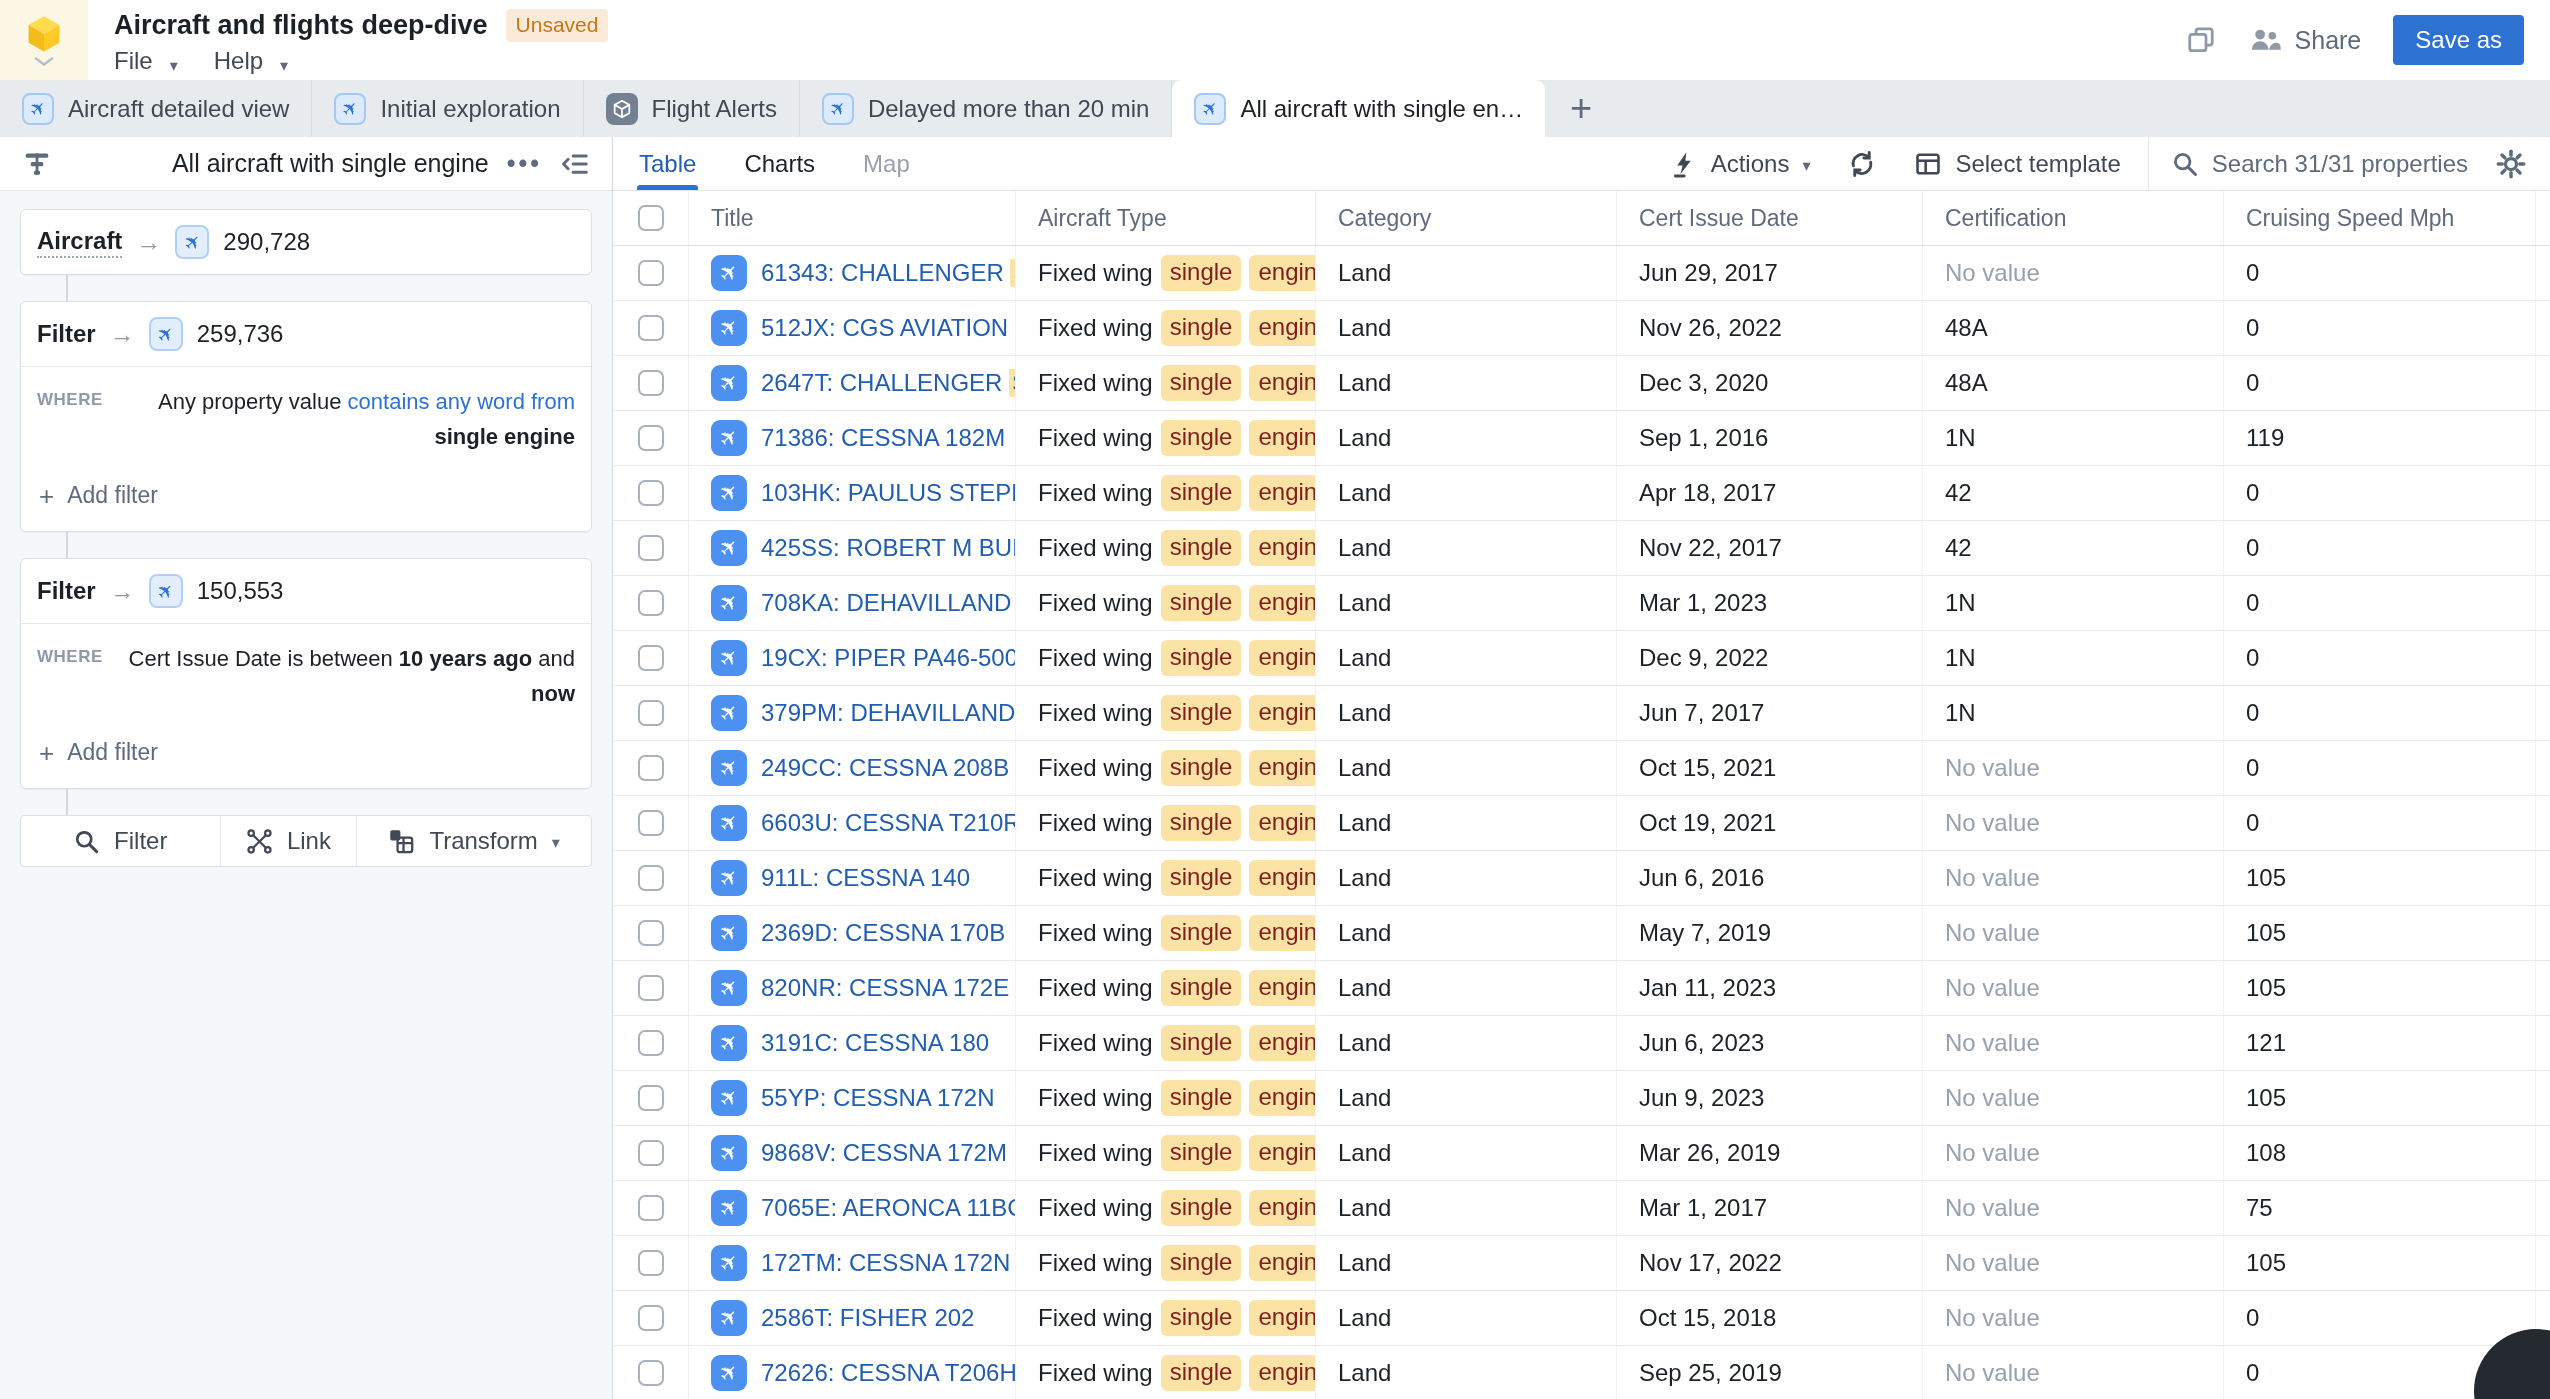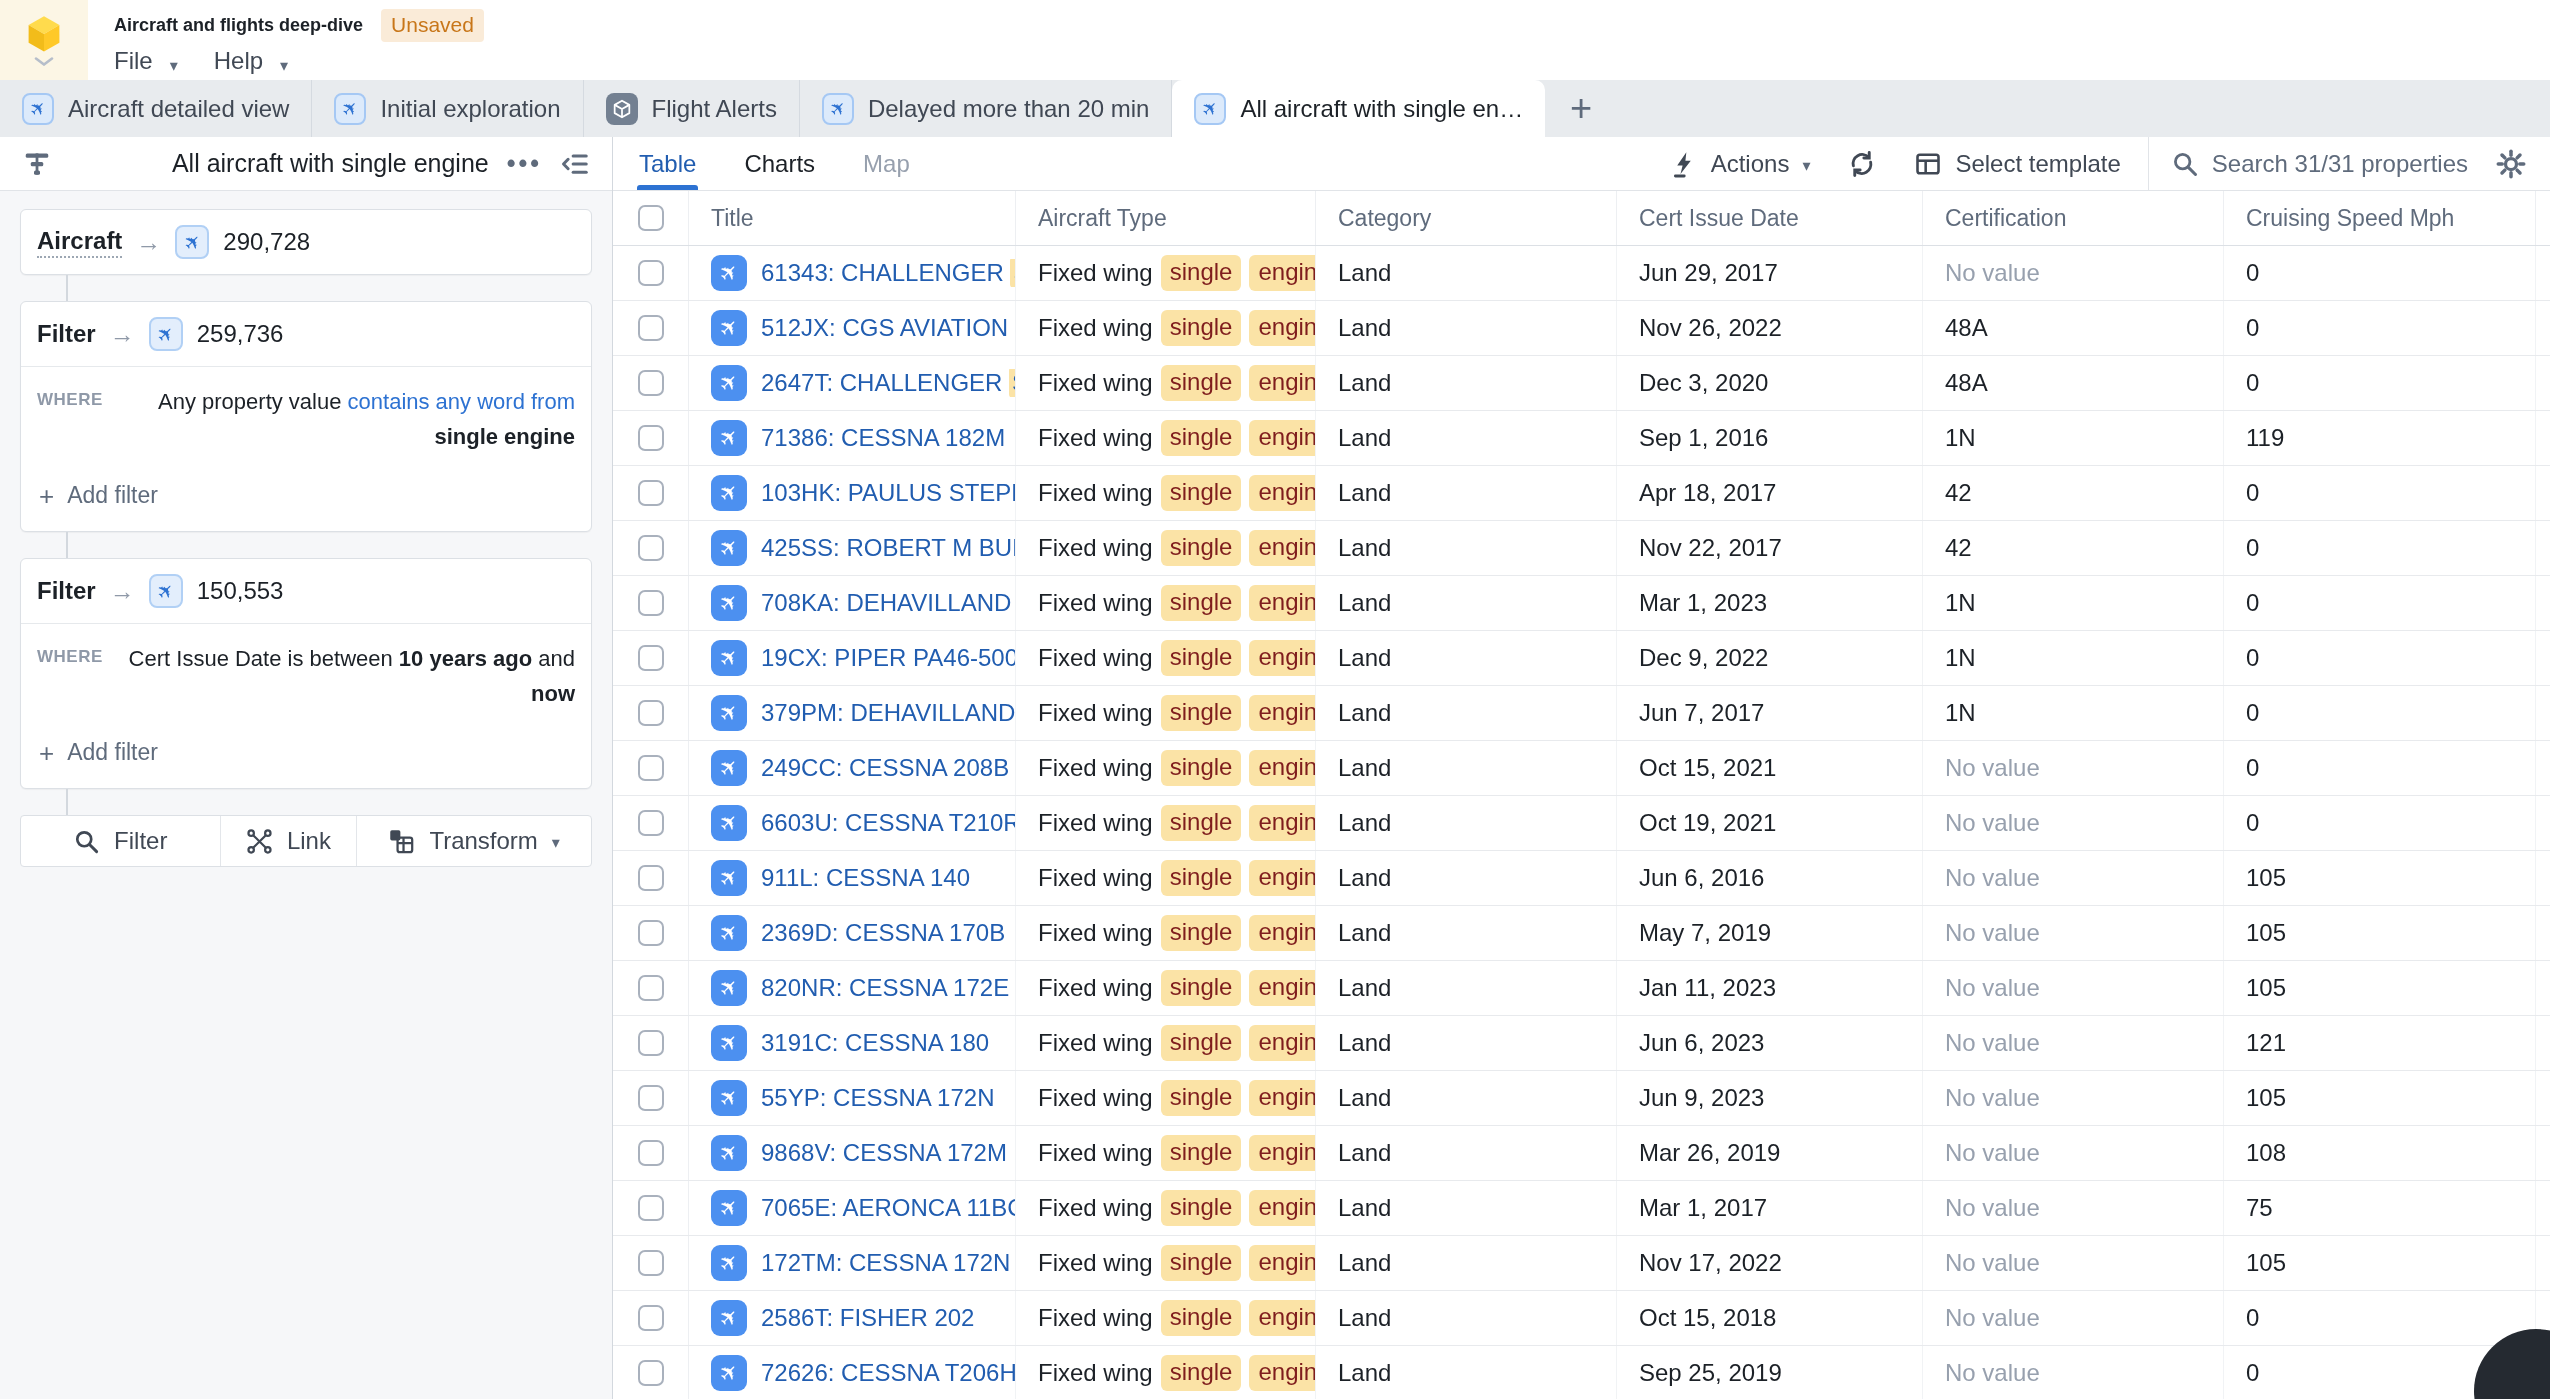--- a/index.html
+++ b/index.html
@@ -4,21 +4,21 @@
 <style>
   * { box-sizing: border-box; margin: 0; padding: 0; }
   body { margin:0; font-family:"Liberation Sans", sans-serif; background:#fff; }
   .app { width:2550px; height:1399px; position:relative; overflow:hidden; background:#fff; }
 
   
   .topbar { height:80px; display:flex; align-items:stretch; background:#fff; }
   .logo-tile { width:88px; background:#FCF6E5; display:flex; flex-direction:column; align-items:center; justify-content:center; cursor:pointer; gap:2px; }
   .title-block { padding:9px 0 0 26px; flex:1; min-width:0; }
   .title-row { display:flex; align-items:center; gap:18px; }
-  .doc-title { font-size:18px; font-weight:bold; color:#1C2127; }
+  .doc-title { font-size:27px; font-weight:bold; color:#1C2127; }
   .badge { font-size:21px; color:#C87619; background:#FAEBD8; padding:4px 10px 5px; border-radius:4px; }
   .menu-row { display:flex; gap:36px; margin-top:5px; }
   .menu-item { font-size:24px; color:#404854; display:flex; gap:17px; align-items:flex-end; cursor:pointer; }
   .caret { font-size:16px; color:#5F6B7C; padding-top:3px; }
   .topbar-right { display:flex; align-items:center; gap:32px; padding-right:26px; }
   .icon-btn { display:flex; align-items:center; justify-content:center; cursor:pointer; }
   .share { display:flex; gap:13px; color:#5F6B7C; font-size:25px; align-items:center; cursor:pointer; }
   .saveas { background:#2D72D2; color:#fff; font-size:24px; padding:11px 22px; border-radius:4px; border:none; cursor:pointer; font-family:inherit; }
 
   
@@ -129,20 +129,40 @@
       <div class="menu-row" id="menu-row">
           <span class="menu-item">
             <span>File</span>
             <span class="caret">▾</span>
           </span>
           <span class="menu-item">
             <span>Help</span>
             <span class="caret">▾</span>
           </span>
         </div>
+    </div>
+    <div class="topbar-right">
+      <span class="icon-btn">
+        <svg width="30" height="30" viewBox="0 0 24 24" fill="none" stroke="#8F99A8" stroke-width="2.2" stroke-linejoin="round">
+          <rect x="3" y="7.5" width="13" height="13" rx="2"></rect>
+          <path d="M8 7.5 V5 a2 2 0 0 1 2-2 h9 a2 2 0 0 1 2 2 v9 a2 2 0 0 1 -2 2 h-3"></path>
+        </svg>
+      </span>
+      <span class="share">
+        <span>
+          <svg width="34" height="28" viewBox="0 0 28 22" fill="#8F99A8">
+            <circle cx="10" cy="6.5" r="4"></circle>
+            <path d="M3 19 a7 7 0 0 1 14 0 Z"></path>
+            <circle cx="20" cy="7.5" r="3.1"></circle>
+            <path d="M17.4 19 a6 6 0 0 1 8.3 -5.2 a6.5 6.5 0 0 1 1.3 5.2 Z"></path>
+          </svg>
+        </span>
+        <span>Share</span>
+      </span>
+      <button class="saveas">Save as</button>
     </div>
   </header>
 
   <div class="tabstrip" id="tabstrip">
     <div class="tab">
         <span class="tab-chip">
           <span class="plane">✈</span>
         </span>
         <span>Aircraft detailed view</span>
       </div>

